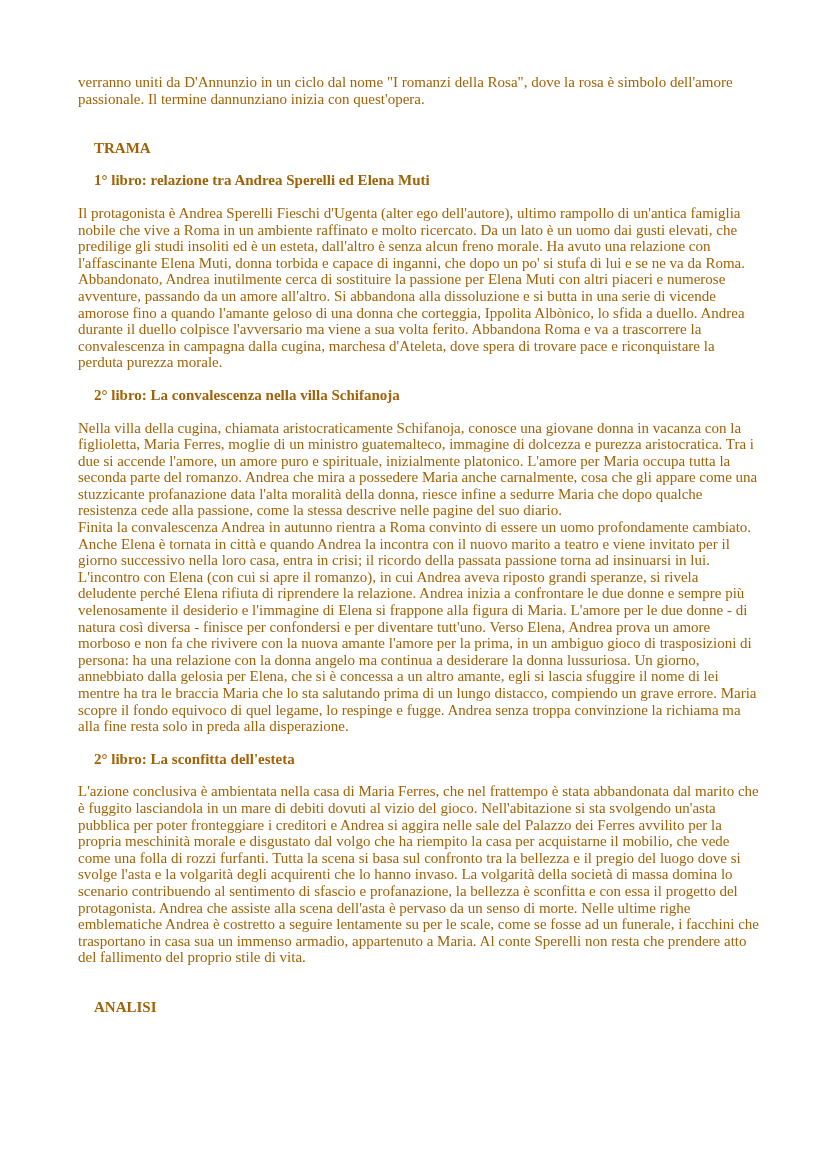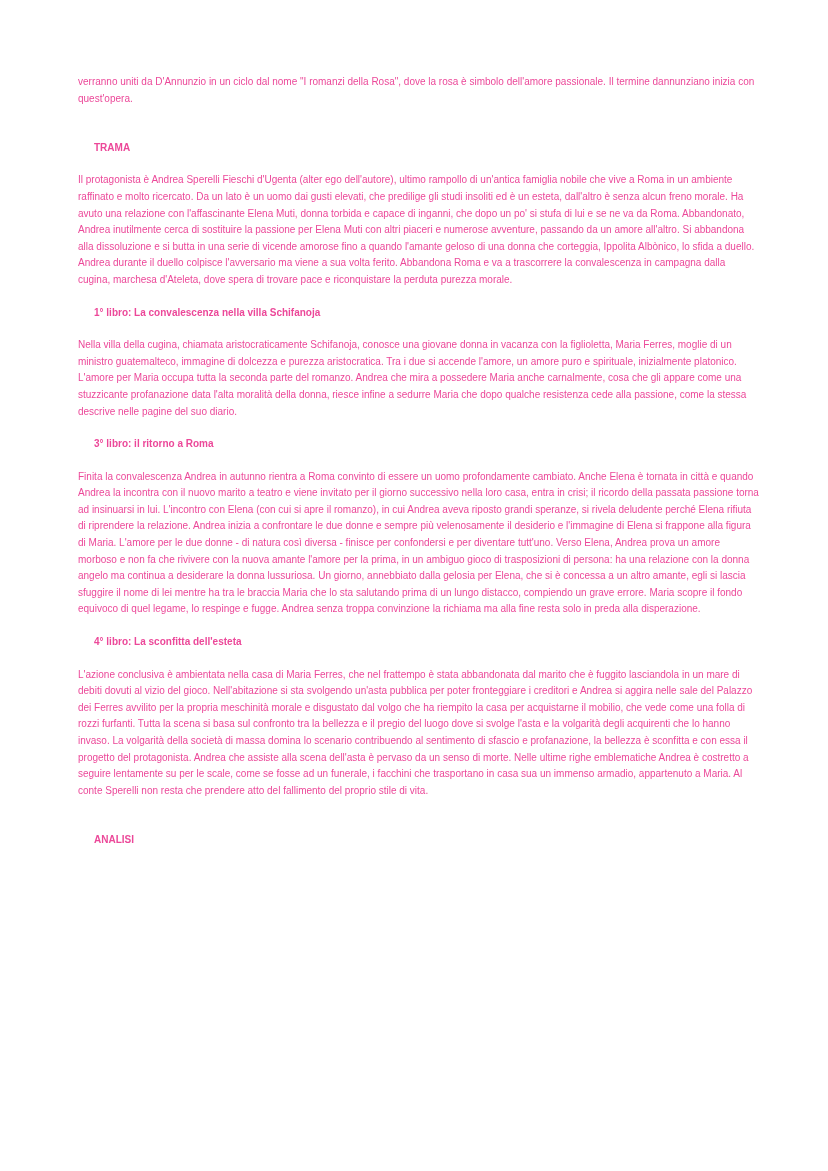--- a/index.html
+++ b/index.html
@@ -16,24 +16,24 @@
     width: 828px;
     height: 1171px;
     background: #ffffff;
     overflow: hidden;
   }
   .content {
     position: absolute;
     left: 78px;
     top: 74px;
     width: 681px;
-    font-family: Liberation Sans, sans-serif;
-    font-size: 10px;
+    font-family: Liberation Serif, serif;
+    font-size: 15px;
     line-height: 16.6px;
-    color: #ec4899;
+    color: #a16207;
     text-align: left;
   }
   .para {
     margin: 0;
     padding: 0;
     white-space: normal;
   }
   .heading {
     margin: 16px;
     padding: 0;
@@ -47,29 +47,29 @@
 <body>
 
 <div class="page">
   <div class="content">
 
     <p class="para">verranno uniti da D'Annunzio in un ciclo dal nome "I romanzi della Rosa", dove la rosa è simbolo dell'amore passionale. Il termine dannunziano inizia con quest'opera.</p>
 
     <div class="gap"></div>
 
     <p class="heading">TRAMA</p>
+    <p class="heading">1° libro: relazione tra Andrea Sperelli ed Elena Muti</p>
     <p class="para">Il protagonista è Andrea Sperelli Fieschi d'Ugenta (alter ego dell'autore), ultimo rampollo di un'antica famiglia nobile che vive a Roma in un ambiente raffinato e molto ricercato. Da un lato è un uomo dai gusti elevati, che predilige gli studi insoliti ed è un esteta, dall'altro è senza alcun freno morale. Ha avuto una relazione con l'affascinante Elena Muti, donna torbida e capace di inganni, che dopo un po' si stufa di lui e se ne va da Roma. Abbandonato, Andrea inutilmente cerca di sostituire la passione per Elena Muti con altri piaceri e numerose avventure, passando da un amore all'altro. Si abbandona alla dissoluzione e si butta in una serie di vicende amorose fino a quando l'amante geloso di una donna che corteggia, Ippolita Albònico, lo sfida a duello. Andrea durante il duello colpisce l'avversario ma viene a sua volta ferito. Abbandona Roma e va a trascorrere la convalescenza in campagna dalla cugina, marchesa d'Ateleta, dove spera di trovare pace e riconquistare la perduta purezza morale.</p>
 
-    <p class="heading">1° libro: La convalescenza nella villa Schifanoja</p>
+    <p class="heading">2° libro: La convalescenza nella villa Schifanoja</p>
     <p class="para">Nella villa della cugina, chiamata aristocraticamente Schifanoja, conosce una giovane donna in vacanza con la figlioletta, Maria Ferres, moglie di un ministro guatemalteco, immagine di dolcezza e purezza aristocratica. Tra i due si accende l'amore, un amore puro e spirituale, inizialmente platonico. L'amore per Maria occupa tutta la seconda parte del romanzo. Andrea che mira a possedere Maria anche carnalmente, cosa che gli appare come una stuzzicante profanazione data l'alta moralità della donna, riesce infine a sedurre Maria che dopo qualche resistenza cede alla passione, come la stessa descrive nelle pagine del suo diario.</p>
 
-    <p class="heading">3° libro: il ritorno a Roma</p>
     <p class="para">Finita la convalescenza Andrea in autunno rientra a Roma convinto di essere un uomo profondamente cambiato. Anche Elena è tornata in città e quando Andrea la incontra con il nuovo marito a teatro e viene invitato per il giorno successivo nella loro casa, entra in crisi; il ricordo della passata passione torna ad insinuarsi in lui. L'incontro con Elena (con cui si apre il romanzo), in cui Andrea aveva riposto grandi speranze, si rivela deludente perché Elena rifiuta di riprendere la relazione. Andrea inizia a confrontare le due donne e sempre più velenosamente il desiderio e l'immagine di Elena si frappone alla figura di Maria. L'amore per le due donne - di natura così diversa - finisce per confondersi e per diventare tutt'uno. Verso Elena, Andrea prova un amore morboso e non fa che rivivere con la nuova amante l'amore per la prima, in un ambiguo gioco di trasposizioni di persona: ha una relazione con la donna angelo ma continua a desiderare la donna lussuriosa. Un giorno, annebbiato dalla gelosia per Elena, che si è concessa a un altro amante, egli si lascia sfuggire il nome di lei mentre ha tra le braccia Maria che lo sta salutando prima di un lungo distacco, compiendo un grave errore. Maria scopre il fondo equivoco di quel legame, lo respinge e fugge. Andrea senza troppa convinzione la richiama ma alla fine resta solo in preda alla disperazione.</p>
 
-    <p class="heading">4° libro: La sconfitta dell'esteta</p>
+    <p class="heading">2° libro: La sconfitta dell'esteta</p>
     <p class="para">L'azione conclusiva è ambientata nella casa di Maria Ferres, che nel frattempo è stata abbandonata dal marito che è fuggito lasciandola in un mare di debiti dovuti al vizio del gioco. Nell'abitazione si sta svolgendo un'asta pubblica per poter fronteggiare i creditori e Andrea si aggira nelle sale del Palazzo dei Ferres avvilito per la propria meschinità morale e disgustato dal volgo che ha riempito la casa per acquistarne il mobilio, che vede come una folla di rozzi furfanti. Tutta la scena si basa sul confronto tra la bellezza e il pregio del luogo dove si svolge l'asta e la volgarità degli acquirenti che lo hanno invaso. La volgarità della società di massa domina lo scenario contribuendo al sentimento di sfascio e profanazione, la bellezza è sconfitta e con essa il progetto del protagonista. Andrea che assiste alla scena dell'asta è pervaso da un senso di morte. Nelle ultime righe emblematiche Andrea è costretto a seguire lentamente su per le scale, come se fosse ad un funerale, i facchini che trasportano in casa sua un immenso armadio, appartenuto a Maria. Al conte Sperelli non resta che prendere atto del fallimento del proprio stile di vita.</p>
 
     <div class="gap"></div>
 
     <p class="heading">ANALISI</p>
 
   </div>
 </div>
 
 </body></html>

